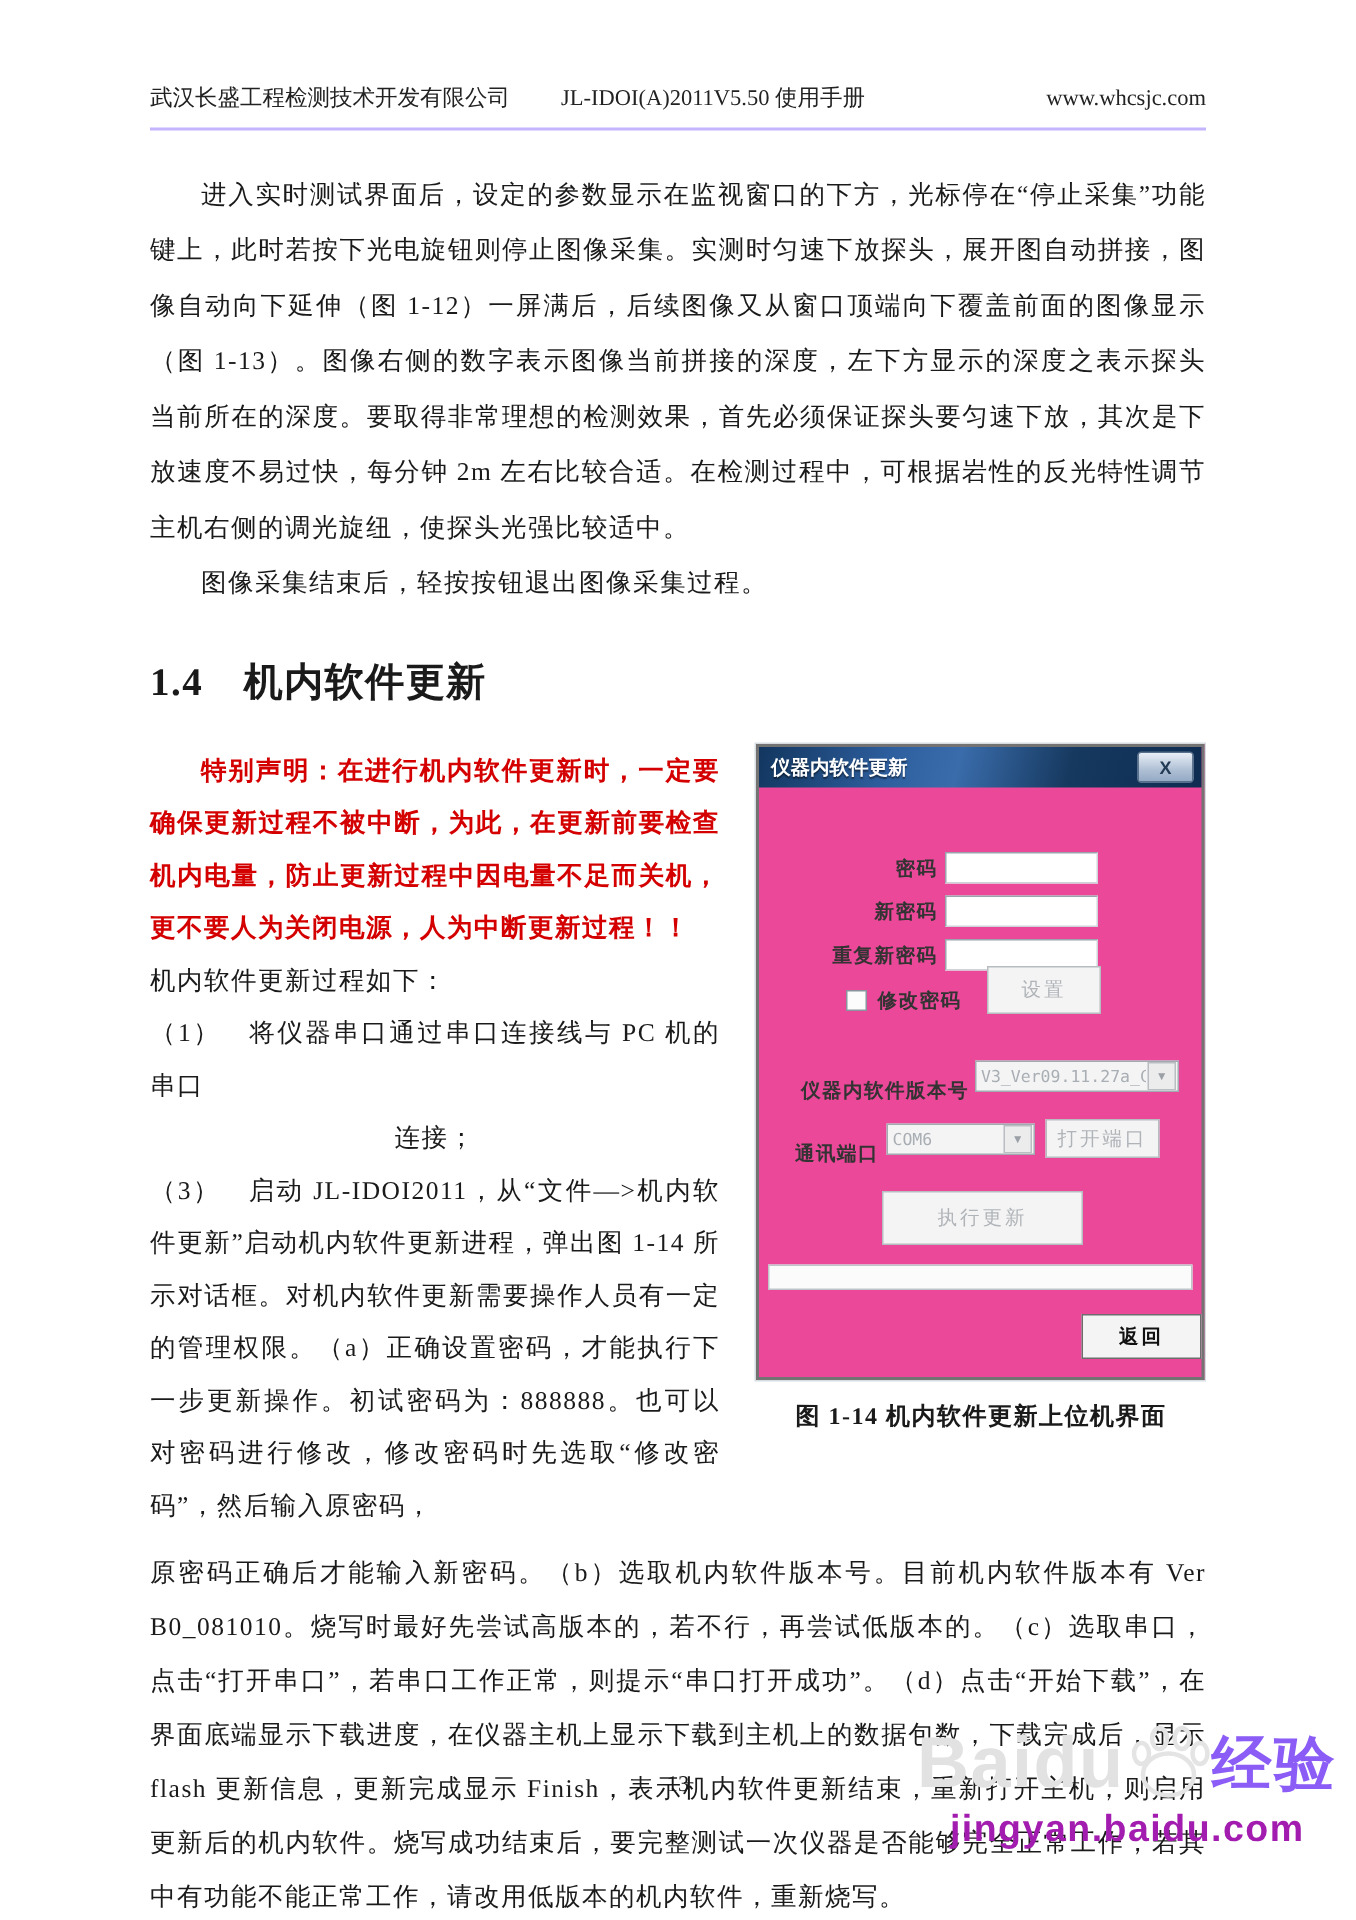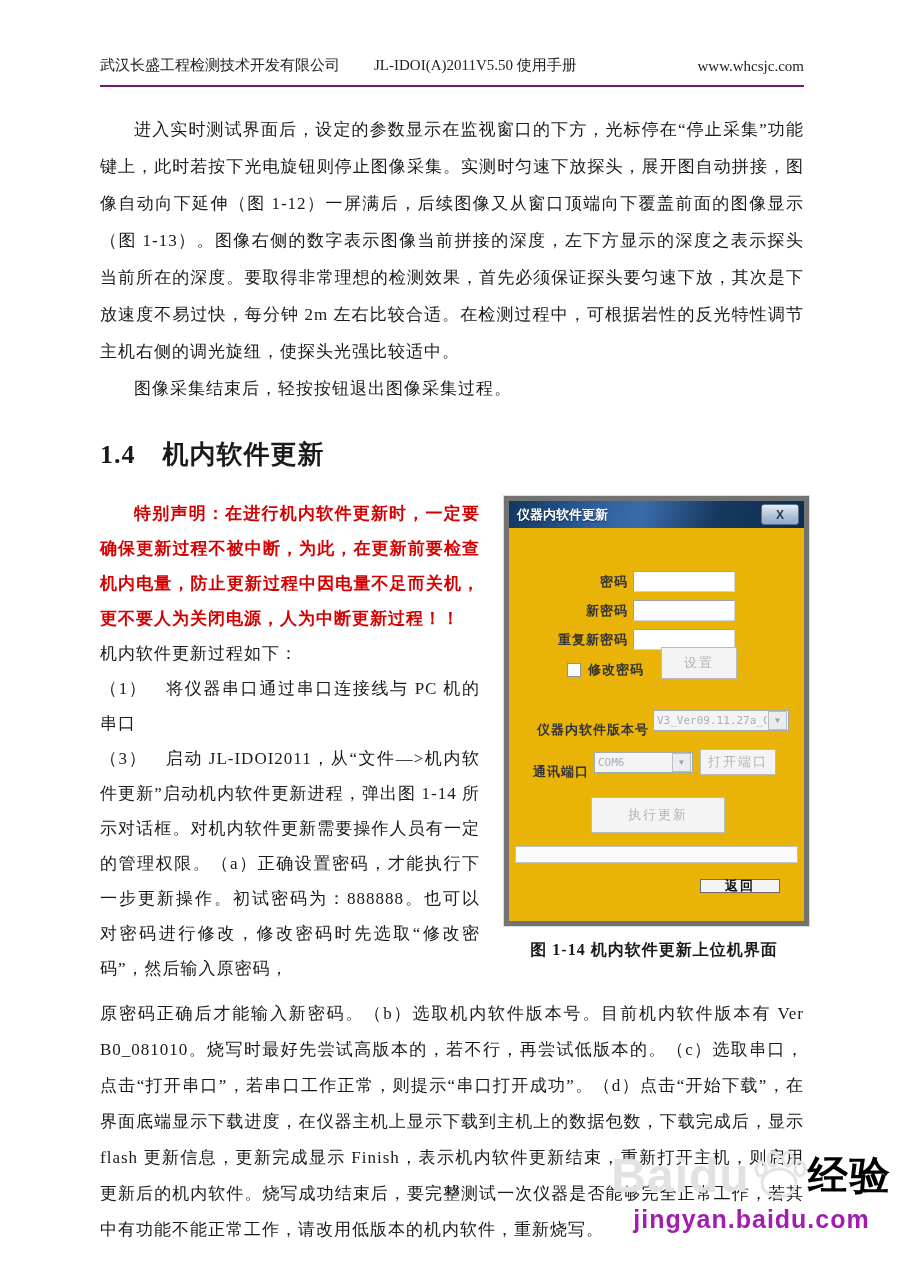--- a/index.html
+++ b/index.html
@@ -2,42 +2,42 @@
 <html><head>
 <meta charset="utf-8">
 <style>
   html,body{margin:0;padding:0;background:#ffffff;}
   body{width:904px;height:1280px;position:relative;overflow:hidden;
        font-family:"Liberation Serif","DejaVu Serif",serif;color:#1a1a1a;}
   .page{position:relative;width:704px;margin:0 auto;padding-top:56px;}
 
   
   .hdr{display:flex;align-items:flex-end;font-size:15px;color:#222;
-       border-bottom:2px solid #701a75;padding-bottom:10px;}
+       border-bottom:2px solid #c4b5fd;padding-bottom:10px;}
   .hdr .company{margin-right:34px;}
   .hdr .site{margin-left:auto;font-family:"Liberation Serif",serif;}
 
   
   .para{font-size:17px;line-height:37px;text-align:justify;letter-spacing:1px;
         text-indent:2em;margin:0;}
   .para1{margin-top:24px;}
   .sec-title{font-size:26px;font-weight:bold;letter-spacing:1px;margin:30px 0 6px 0;}
 
   
   .cols{display:flex;margin-top:24px;}
   .colL{width:380px;font-size:17px;line-height:35px;letter-spacing:1px;}
   .colR{width:300px;margin-left:24px;}
   .notice{color:#d40000;font-weight:bold;text-align:justify;text-indent:2em;margin:0;}
   .intro{margin:0;}
   .step{margin:0;text-align:justify;}
   .step-center{text-align:center;margin:0;}
 
   
-  .dlg{position:relative;width:295px;height:420px;background:#eab308;
-       border:5px solid #737373;box-shadow:0 0 0 1px #d8dde2;
+  .dlg{position:relative;width:295px;height:420px;background:#ec4899;
+       border:2px solid #737373;box-shadow:0 0 0 1px #d8dde2;
        font-family:"Liberation Sans","DejaVu Sans",sans-serif;}
   .dlg-title{position:absolute;left:0;top:0;right:0;height:27px;display:flex;align-items:center;
        background:linear-gradient(104deg,#12365f 0%,#2e5f9f 30%,#3a6cab 45%,#16395f 70%,#0e2c52 100%);
        color:#ffffff;font-size:13px;font-weight:bold;padding-left:8px;box-sizing:border-box;
        text-shadow:0 1px 1px rgba(0,0,0,.5);}
   .dlg-close{position:absolute;right:5px;top:3px;width:36px;height:19px;border-radius:3px;
        background:linear-gradient(#e8eef6,#aebfd4 60%,#93a9c4);border:1px solid #58708c;
        color:#233b55;font-size:12px;font-weight:bold;display:flex;align-items:center;
        justify-content:center;cursor:default;}
   .frow{position:absolute;display:flex;align-items:center;}
@@ -64,21 +64,21 @@
 
   .para3{margin-top:10px;line-height:36px;}
 
   .pageno{position:absolute;left:0;width:904px;text-align:center;top:1182px;font-size:15px;}
 
   
   .wm{position:absolute;right:10px;top:1148px;width:285px;text-align:center;
       font-family:"Liberation Sans","DejaVu Sans",sans-serif;user-select:none;}
   .wm-row{display:flex;align-items:flex-end;justify-content:center;color:#e2e2e2;font-weight:bold;}
   .wm-brand{font-size:48px;letter-spacing:1px;}
-  .wm-suffix{font-size:40px;letter-spacing:2px;color:#000000;}
+  .wm-suffix{font-size:40px;letter-spacing:2px;color:#8b5cf6;}
   .wm-url{font-size:25px;font-weight:bold;color:#a21caf;margin-top:2px;letter-spacing:1px;}
 </style>
 </head>
 <body>
 
 <div class="page">
 
   <div class="hdr">
     <span class="company">武汉长盛工程检测技术开发有限公司</span>
     <span class="manual">JL-IDOI(A)2011V5.50 使用手册</span>
@@ -88,20 +88,21 @@
   <p class="para para1">进入实时测试界面后，设定的参数显示在监视窗口的下方，光标停在“停止采集”功能键上，此时若按下光电旋钮则停止图像采集。实测时匀速下放探头，展开图自动拼接，图像自动向下延伸（图 1-12）一屏满后，后续图像又从窗口顶端向下覆盖前面的图像显示（图 1-13）。图像右侧的数字表示图像当前拼接的深度，左下方显示的深度之表示探头当前所在的深度。要取得非常理想的检测效果，首先必须保证探头要匀速下放，其次是下放速度不易过快，每分钟 2m 左右比较合适。在检测过程中，可根据岩性的反光特性调节主机右侧的调光旋纽，使探头光强比较适中。</p>
   <p class="para">图像采集结束后，轻按按钮退出图像采集过程。</p>
 
   <div class="sec-title">1.4　机内软件更新</div>
 
   <div class="cols">
     <div class="colL">
       <p class="notice">特别声明：在进行机内软件更新时，一定要确保更新过程不被中断，为此，在更新前要检查机内电量，防止更新过程中因电量不足而关机，更不要人为关闭电源，人为中断更新过程！！</p>
       <p class="intro">机内软件更新过程如下：</p>
       <p class="step">（1）　将仪器串口通过串口连接线与 PC 机的串口</p>
+      <p class="step-center">连接；</p>
       <p class="step">（3）　启动 JL-IDOI2011，从“文件—&gt;机内软件更新”启动机内软件更新进程，弹出图 1-14 所示对话框。对机内软件更新需要操作人员有一定的管理权限。（a）正确设置密码，才能执行下一步更新操作。初试密码为：888888。也可以对密码进行修改，修改密码时先选取“修改密码”，然后输入原密码，</p>
     </div>
 
     <div class="colR">
       <div class="dlg">
         <div class="dlg-title">
           <span>仪器内软件更新</span>
         </div>
         <div class="dlg-close">X</div>
 
@@ -138,21 +139,21 @@
             <span class="val">COM6</span>
             <span class="arrow">▼</span>
           </span>
           <span class="btn disabled" style="width:76px;height:26px;margin-left:7px;">打开端口</span>
         </div>
 
         <div class="btn disabled" style="position:absolute;left:82px;top:296px;width:134px;height:36px;">执行更新</div>
 
         <div class="progress"></div>
 
-        <div class="btn enabled" style="position:absolute;right:24px;top:378px;width:80px;height:14px;">返回</div>
+        <div class="btn enabled" style="position:absolute;right:0;top:378px;width:80px;height:30px;">返回</div>
       </div>
 
       <div class="fig-cap">图 1-14  机内软件更新上位机界面</div>
     </div>
   </div>
 
   <p class="para para3" style="text-indent:0;">原密码正确后才能输入新密码。（b）选取机内软件版本号。目前机内软件版本有 Ver B0_081010。烧写时最好先尝试高版本的，若不行，再尝试低版本的。（c）选取串口，点击“打开串口”，若串口工作正常，则提示“串口打开成功”。（d）点击“开始下载”，在界面底端显示下载进度，在仪器主机上显示下载到主机上的数据包数，下载完成后，显示 flash 更新信息，更新完成显示 Finish，表示机内软件更新结束，重新打开主机，则启用更新后的机内软件。烧写成功结束后，要完整测试一次仪器是否能够完全正常工作，若其中有功能不能正常工作，请改用低版本的机内软件，重新烧写。</p>
 </div>
 
 <div class="pageno">13</div>

